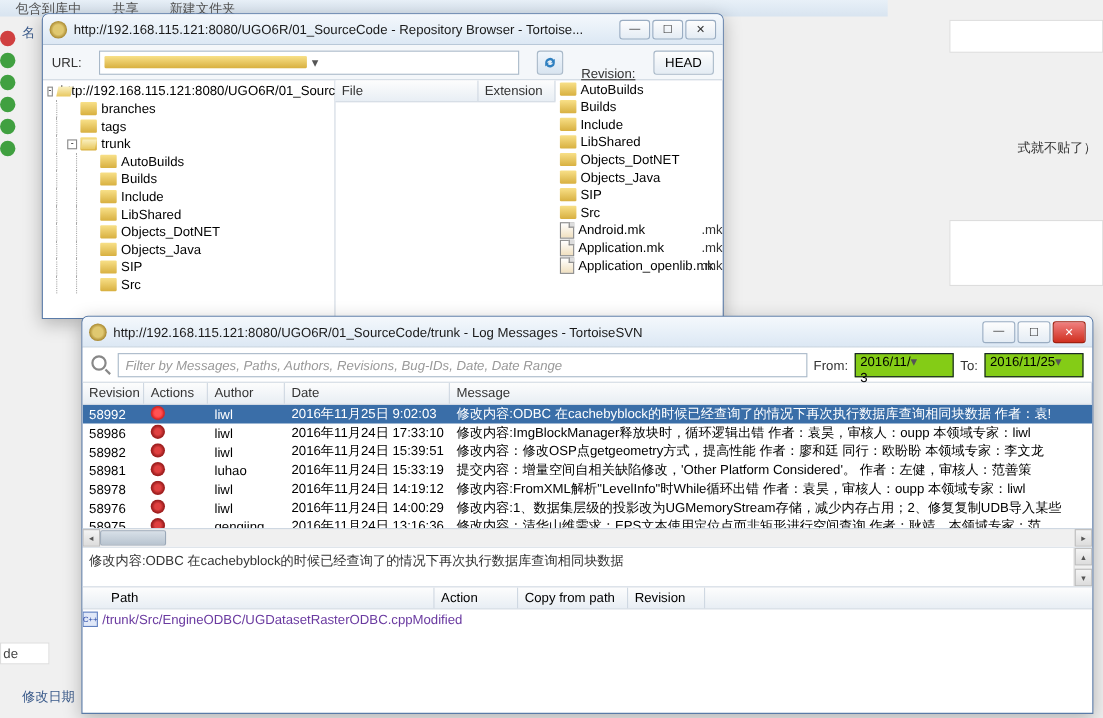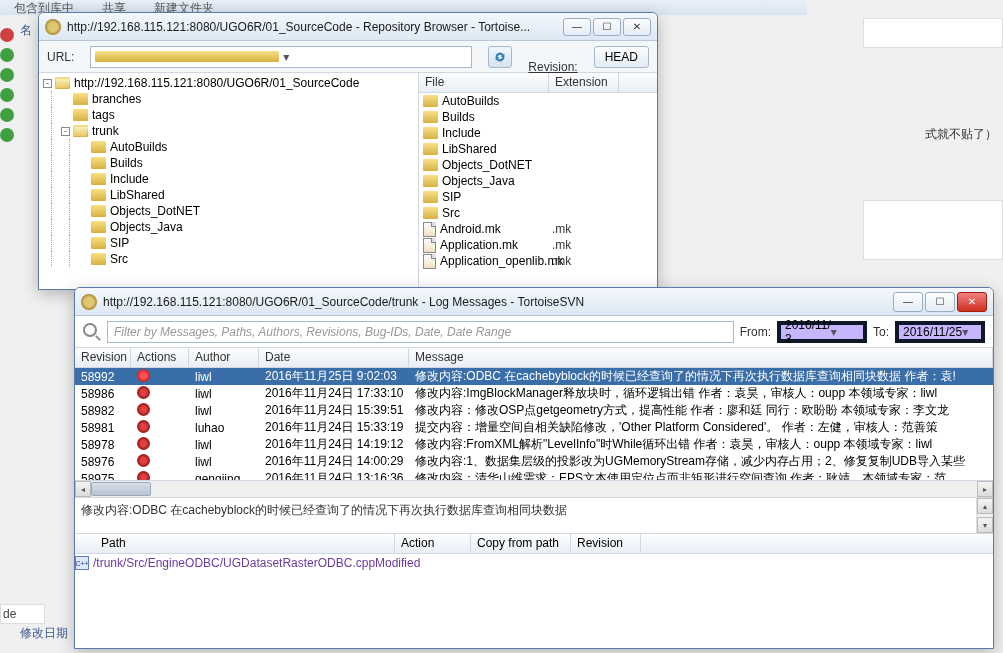--- a/index.html
+++ b/index.html
@@ -6,21 +6,21 @@
 body { background: #f0f0f0; width: 1003px; height: 653px; position: relative; overflow: hidden; }
 .bg-top { left: 0; top: 0; width: 807px; height: 15px; background: linear-gradient(#e8f0f8,#d8e4f0); }
 .bg-top span { color: #555; margin: 0 14px; }
 .bg-left-col { position: absolute; left: 15; top: 22px; width: 20px; }
 .bg-left-col div { width: 14px; height: 14px; border-radius: 50%; margin: 6px 0; }
 .lbl-name { position: absolute; left: 20px; top: 22px; color: #3a5a8a; font-size: 12px; }
 .bg-right1 { position: absolute; right: 0; top: 18px; width: 140px; height: 30px; background: #fff; border: 1px solid #ddd; }
 .bg-right2 { position: absolute; right: 0; top: 120px; width: 175px; height: 30px; color: #333; padding: 6px; text-align: right; }
 .bg-right3 { position: absolute; right: 0; top: 200px; width: 140px; height: 60px; background: #fff; border: 1px solid #ddd; }
 .lbl-date { position: absolute; left: 20px; top: 625px; color: #3a5a8a; }
-.code-frag { position: absolute; left: 0; top: 604px; width: 45px; background:#fff; border:1px solid #ddd; padding:2px; color:#444; }
+.code-frag { position: absolute; left: 0; top: 584px; width: 45px; background:#fff; border:1px solid #ddd; padding:2px; color:#444; }
 
 
 .window { position: absolute; background: #fff; border: 1px solid #5a7ba8; border-radius: 6px 6px 0 0; box-shadow: 0 4px 16px rgba(0,0,0,.25); overflow: hidden; }
 .titlebar { height: 28px; background: linear-gradient(#f4f8fc,#dce8f4); display: flex; align-items: center; padding: 0 6px; border-bottom: 1px solid #b8c8d8; }
 .titlebar .app-icon { width: 16px; height: 16px; background: radial-gradient(circle,#e0c870 40%,#a88830 70%); border-radius: 50%; margin-right: 6px; }
 .titlebar .title { flex: 1; color: #1a1a1a; white-space: nowrap; overflow: hidden; text-overflow: ellipsis; }
 .titlebar .win-btns { display: flex; gap: 2px; }
 .win-btn { width: 28px; height: 18px; border: 1px solid #9aadc2; border-radius: 3px; background: linear-gradient(#fdfdfd,#e4ecf4); display: flex; align-items: center; justify-content: center; font-size: 10px; color: #333; cursor: pointer; }
 .win-btn.close { background: linear-gradient(#f08080,#d03020); color: #fff; border-color: #a02010; }
 
@@ -42,39 +42,39 @@
 .tree-row { display: flex; align-items: center; height: 16px; padding-left: 4px; cursor: pointer; white-space: nowrap; }
 .tree-indent { display: inline-block; width: 18px; height: 100%; position: relative; }
 .tree-indent::before { content:""; position:absolute; left:8px; top:0; bottom:0; border-left:1px dotted #aaa; }
 .expander { width: 9px; height: 9px; border: 1px solid #888; background: #fff; display: inline-flex; align-items:center; justify-content:center; font-size: 8px; line-height: 1; margin-right: 3px; cursor: pointer; }
 .folder-ic { display: inline-block; width: 15px; height: 12px; background: linear-gradient(#f8e088,#d8b040); border-radius: 1px; margin-right: 4px; position: relative; }
 .folder-ic.open::after { content:""; position:absolute; left:1px; top:2px; width:13px; height:9px; background: linear-gradient(#faf0c0,#e8c860); transform: skewX(-12deg); }
 .file-ic { display:inline-block; width:13px; height:15px; background:#fff; border:1px solid #888; margin-right:4px; position:relative; }
 .file-ic::after { content:""; position:absolute; right:-1px; top:-1px; width:4px; height:4px; background:#ddd; border-left:1px solid #888; border-bottom:1px solid #888; }
 .file-ic.mk { background: linear-gradient(#fff,#f0e0c0); }
 
-.list-pane { flex: 1; display:flex; flex-direction:column; }
+.list-pane { flex: 1; display:flex; flex-direction:row; }
 .list-header { display:flex; height:20px; background: linear-gradient(#fdfdfd,#e8eef4); border-bottom:1px solid #cfd8e2; }
 .list-header div { padding: 2px 6px; border-right: 1px solid #cfd8e2; color:#333; }
 .col-file { width: 130px; } .col-ext { width: 70px; }
 .list-body { flex:1; overflow:auto; }
 .list-row { display:flex; align-items:center; height:16px; padding-left:4px; cursor:pointer; }
 .list-row .folder-ic, .list-row .file-ic { flex-shrink:0; }
 .list-row .name { width: 112px; } .list-row .ext { color:#333; }
 
 
 #log-win { left: 74px; top: 287px; width: 920px; height: 362px; }
 #log-win .win-btn { width:30px; height:20px; }
 .filter-bar { height: 32px; display:flex; align-items:center; gap:6px; padding:4px 8px; border-bottom:1px solid #cfd8e2; background:#fff; }
 .search-ic { width:18px; height:18px; position:relative; cursor:pointer; }
 .search-ic::before { content:""; position:absolute; width:10px; height:10px; border:2px solid #888; border-radius:50%; left:0; top:0; }
 .search-ic::after { content:""; position:absolute; width:6px; height:2px; background:#888; transform:rotate(45deg); right:0; bottom:2px; }
 .filter-input { flex:1; height:22px; border:1px solid #a8b8c8; padding:0 6px; color:#999; font-style:italic; display:flex; align-items:center; }
 .date-lbl { color:#333; }
-.date-box { width:90px; height:22px; border:4px solid #0f172a; display:flex; align-items:center; padding:0 4px; background:#c4b5fd; }
+.date-box { width:90px; height:22px; border:1px solid #0f172a; display:flex; padding:0 4px; background:#84cc16; }
 .date-box span { flex:1; } .date-box .dd { color:#555; cursor:pointer; }
 
 .log-table { height: 150px; border-bottom:1px solid #cfd8e2; overflow:hidden; display:flex; flex-direction:column;}
 .log-head { display:flex; height:20px; background:linear-gradient(#fdfdfd,#e8eef4); border-bottom:1px solid #cfd8e2; }
 .log-head div { padding:2px 6px; border-right:1px solid #cfd8e2; color:#333; }
 .c-rev{width:56px} .c-act{width:58px} .c-auth{width:70px} .c-date{width:150px} .c-msg{flex:1}
 .log-rows { flex:1; overflow:hidden; }
 .log-row { display:flex; height:17px; align-items:center; white-space:nowrap; cursor:pointer; }
 .log-row.sel { background:#3a6ea8; color:#fff; }
 .log-row.sel .act-ic { filter:brightness(1.3); }

